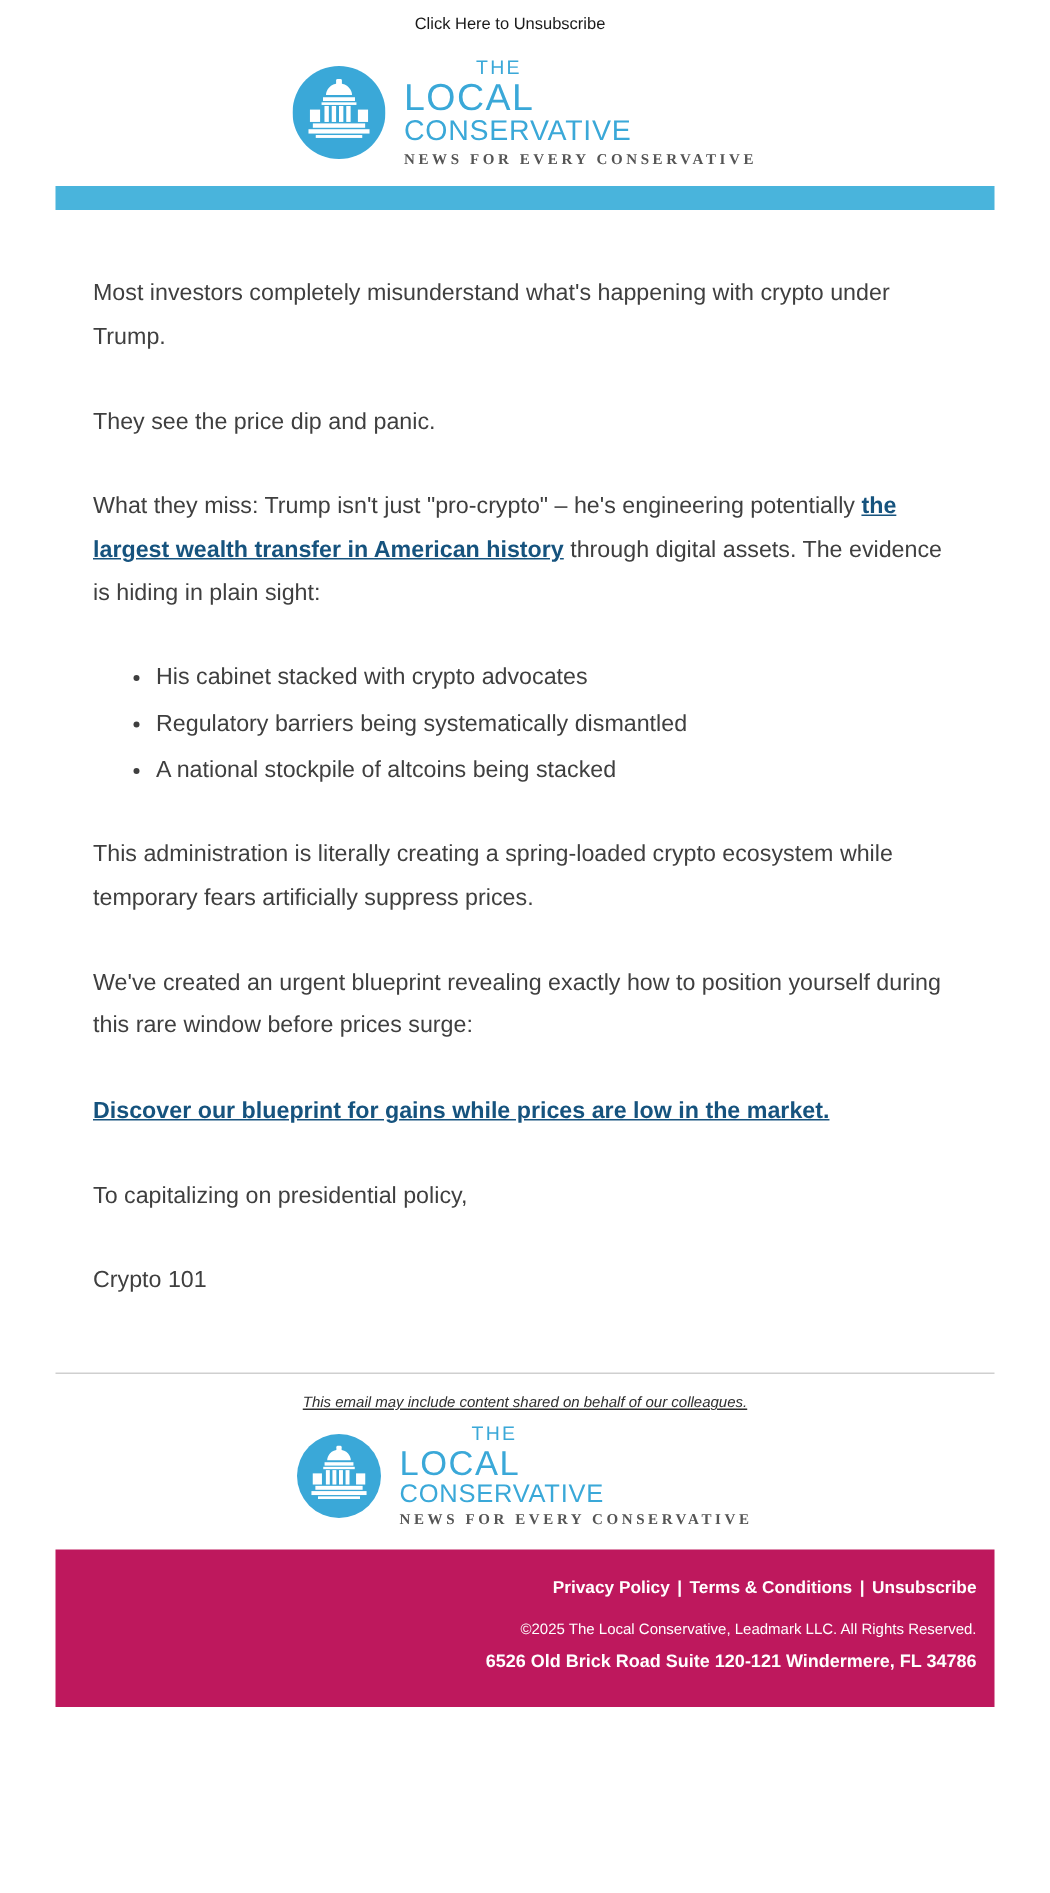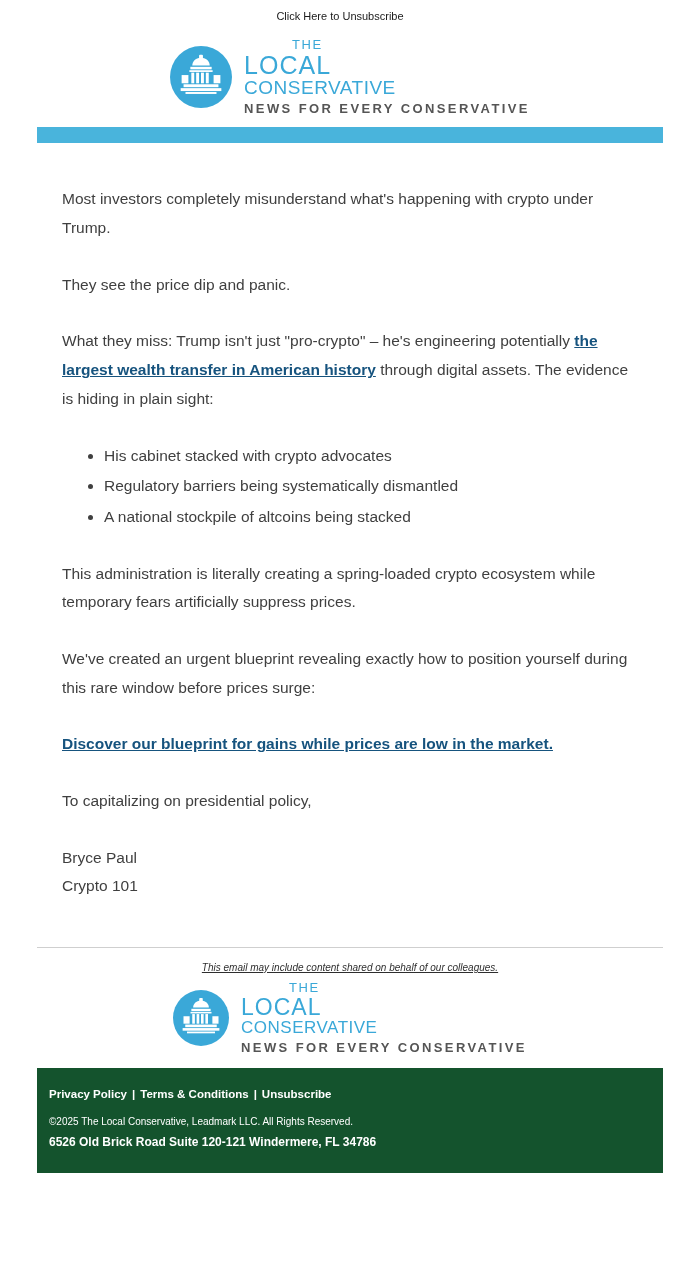--- a/index.html
+++ b/index.html
@@ -10,40 +10,40 @@
 
   .top-unsub { text-align: center; padding-right: 20px; font-size: 11px; color: #1a1a1a; }
   .top-unsub a { color: #1a1a1a; text-decoration: none; cursor: pointer; }
 
   .logo { display: flex; align-items: center; justify-content: center; gap: 12px; margin: 16px 0 12px; }
   .logo-icon { width: 62px; height: 62px; flex: 0 0 auto; }
   .logo-text { display: flex; flex-direction: column; color: #3aa8d8; line-height: 1.05; }
   .logo-the { font-size: 13px; letter-spacing: 1.5px; margin-left: 48px; }
   .logo-local { font-size: 25px; letter-spacing: 1px; }
   .logo-conservative { font-size: 19px; letter-spacing: 0.5px; }
-  .logo-tagline { font-size: 13px; letter-spacing: 2.4px; color: #555; margin-top: 4px; font-weight: bold; }
+  .logo-tagline { font-size: 10px; letter-spacing: 2.4px; color: #555; margin-top: 4px; font-weight: bold; font-family: Liberation Serif, serif; }
 
   .bar { height: 16px; background: #49b4dc; }
 
   .content { padding: 42px 25px 46px; color: #3f3f3f; font-size: 15.5px; line-height: 1.85; }
   .content p { margin: 0 0 28px 0; }
   .content ul { margin: 0 0 28px 0; padding-left: 42px; }
   .content li { margin: 0 0 2px 0; }
   .body-link { color: #16537e; font-weight: bold; text-decoration: underline; cursor: pointer; }
   .sig { margin: 0 !important; }
 
   .divider { border-top: 1px solid #cfcfcf; height: 0; }
   .disclaimer { text-align: center; font-style: italic; font-size: 10px; color: #2e2e2e; margin: 14px 0 6px; text-decoration: underline; }
 
   .logo-bottom .logo-icon { width: 56px; height: 56px; }
   .logo-bottom .logo-local { font-size: 23px; }
   .logo-bottom .logo-conservative { font-size: 17px; }
   .logo-bottom { margin: 8px 0 14px; }
 
-  .footer { background: #14532d; color: #ffffff; text-align: left; padding: 20px 12px 24px; }
+  .footer { background: #be185d; color: #ffffff; text-align: right; padding: 20px 12px 24px; }
   .footer-links { font-size: 11.5px; font-weight: bold; }
   .footer-links a { color: #ffffff; cursor: pointer; }
   .footer-links .sep { margin: 0 5px; text-decoration: none; }
   .footer-links .nounderline { text-decoration: none; }
   .copyright { font-size: 10px; font-weight: normal; margin-top: 16px; }
   .address { font-size: 12px; font-weight: bold; margin-top: 8px; }
 
   .bottom-space { height: 50px; }
 </style>
 </head>
@@ -91,21 +91,20 @@
       <p><span>What they miss: Trump isn't just "pro-crypto" – he's engineering potentially </span><a class="body-link">the largest wealth transfer in American history</a><span> through digital assets. The evidence is hiding in plain sight:</span></p>
       <ul>
         <li>His cabinet stacked with crypto advocates</li>
         <li>Regulatory barriers being systematically dismantled</li>
         <li>A national stockpile of altcoins being stacked</li>
       </ul>
       <p>This administration is literally creating a spring-loaded crypto ecosystem while temporary fears artificially suppress prices.</p>
       <p>We've created an urgent blueprint revealing exactly how to position yourself during this rare window before prices surge:</p>
       <p><a class="body-link">Discover our blueprint for gains while prices are low in the market.</a></p>
       <p>To capitalizing on presidential policy,</p>
-      <p class="sig">Bryce Paul</p>
       <p class="sig">Crypto 101</p>
     </div>
 
     <div class="divider"></div>
 
     <div class="disclaimer">This email may include content shared on behalf of our colleagues.</div>
 
     <div class="logo logo-bottom">
       <span class="logo-icon">
         <svg viewBox="0 0 64 64" width="100%" height="100%">

